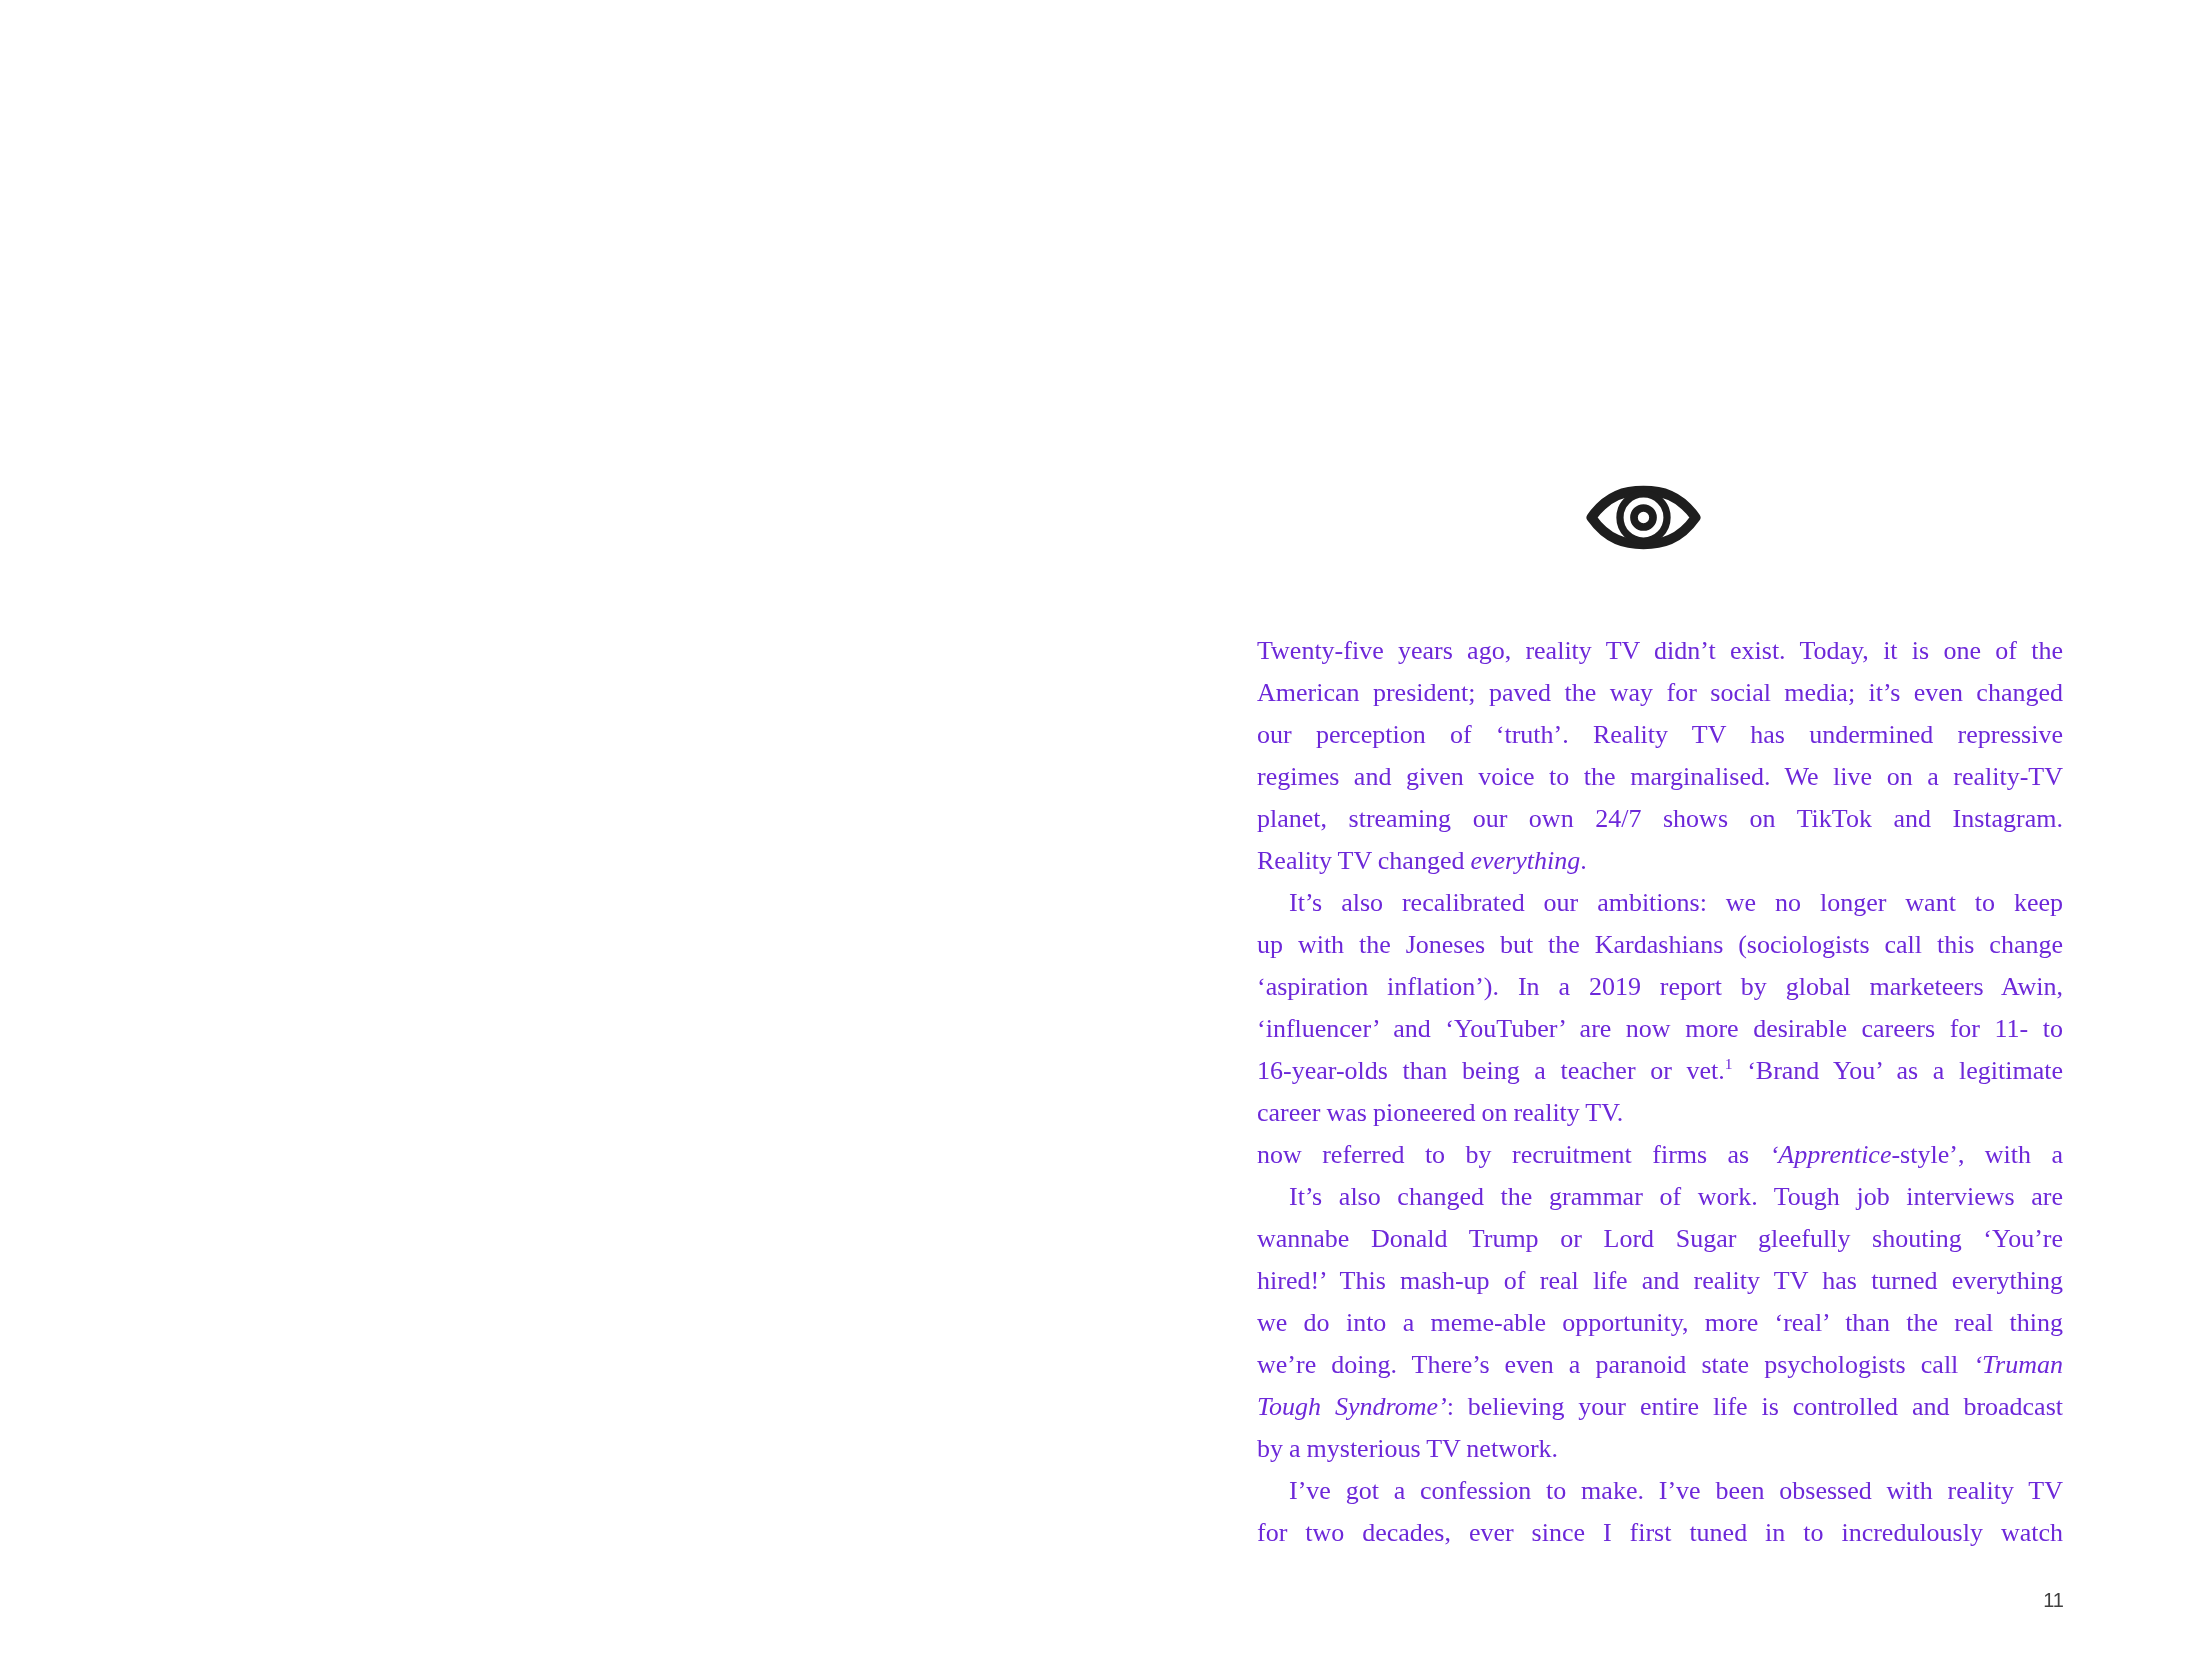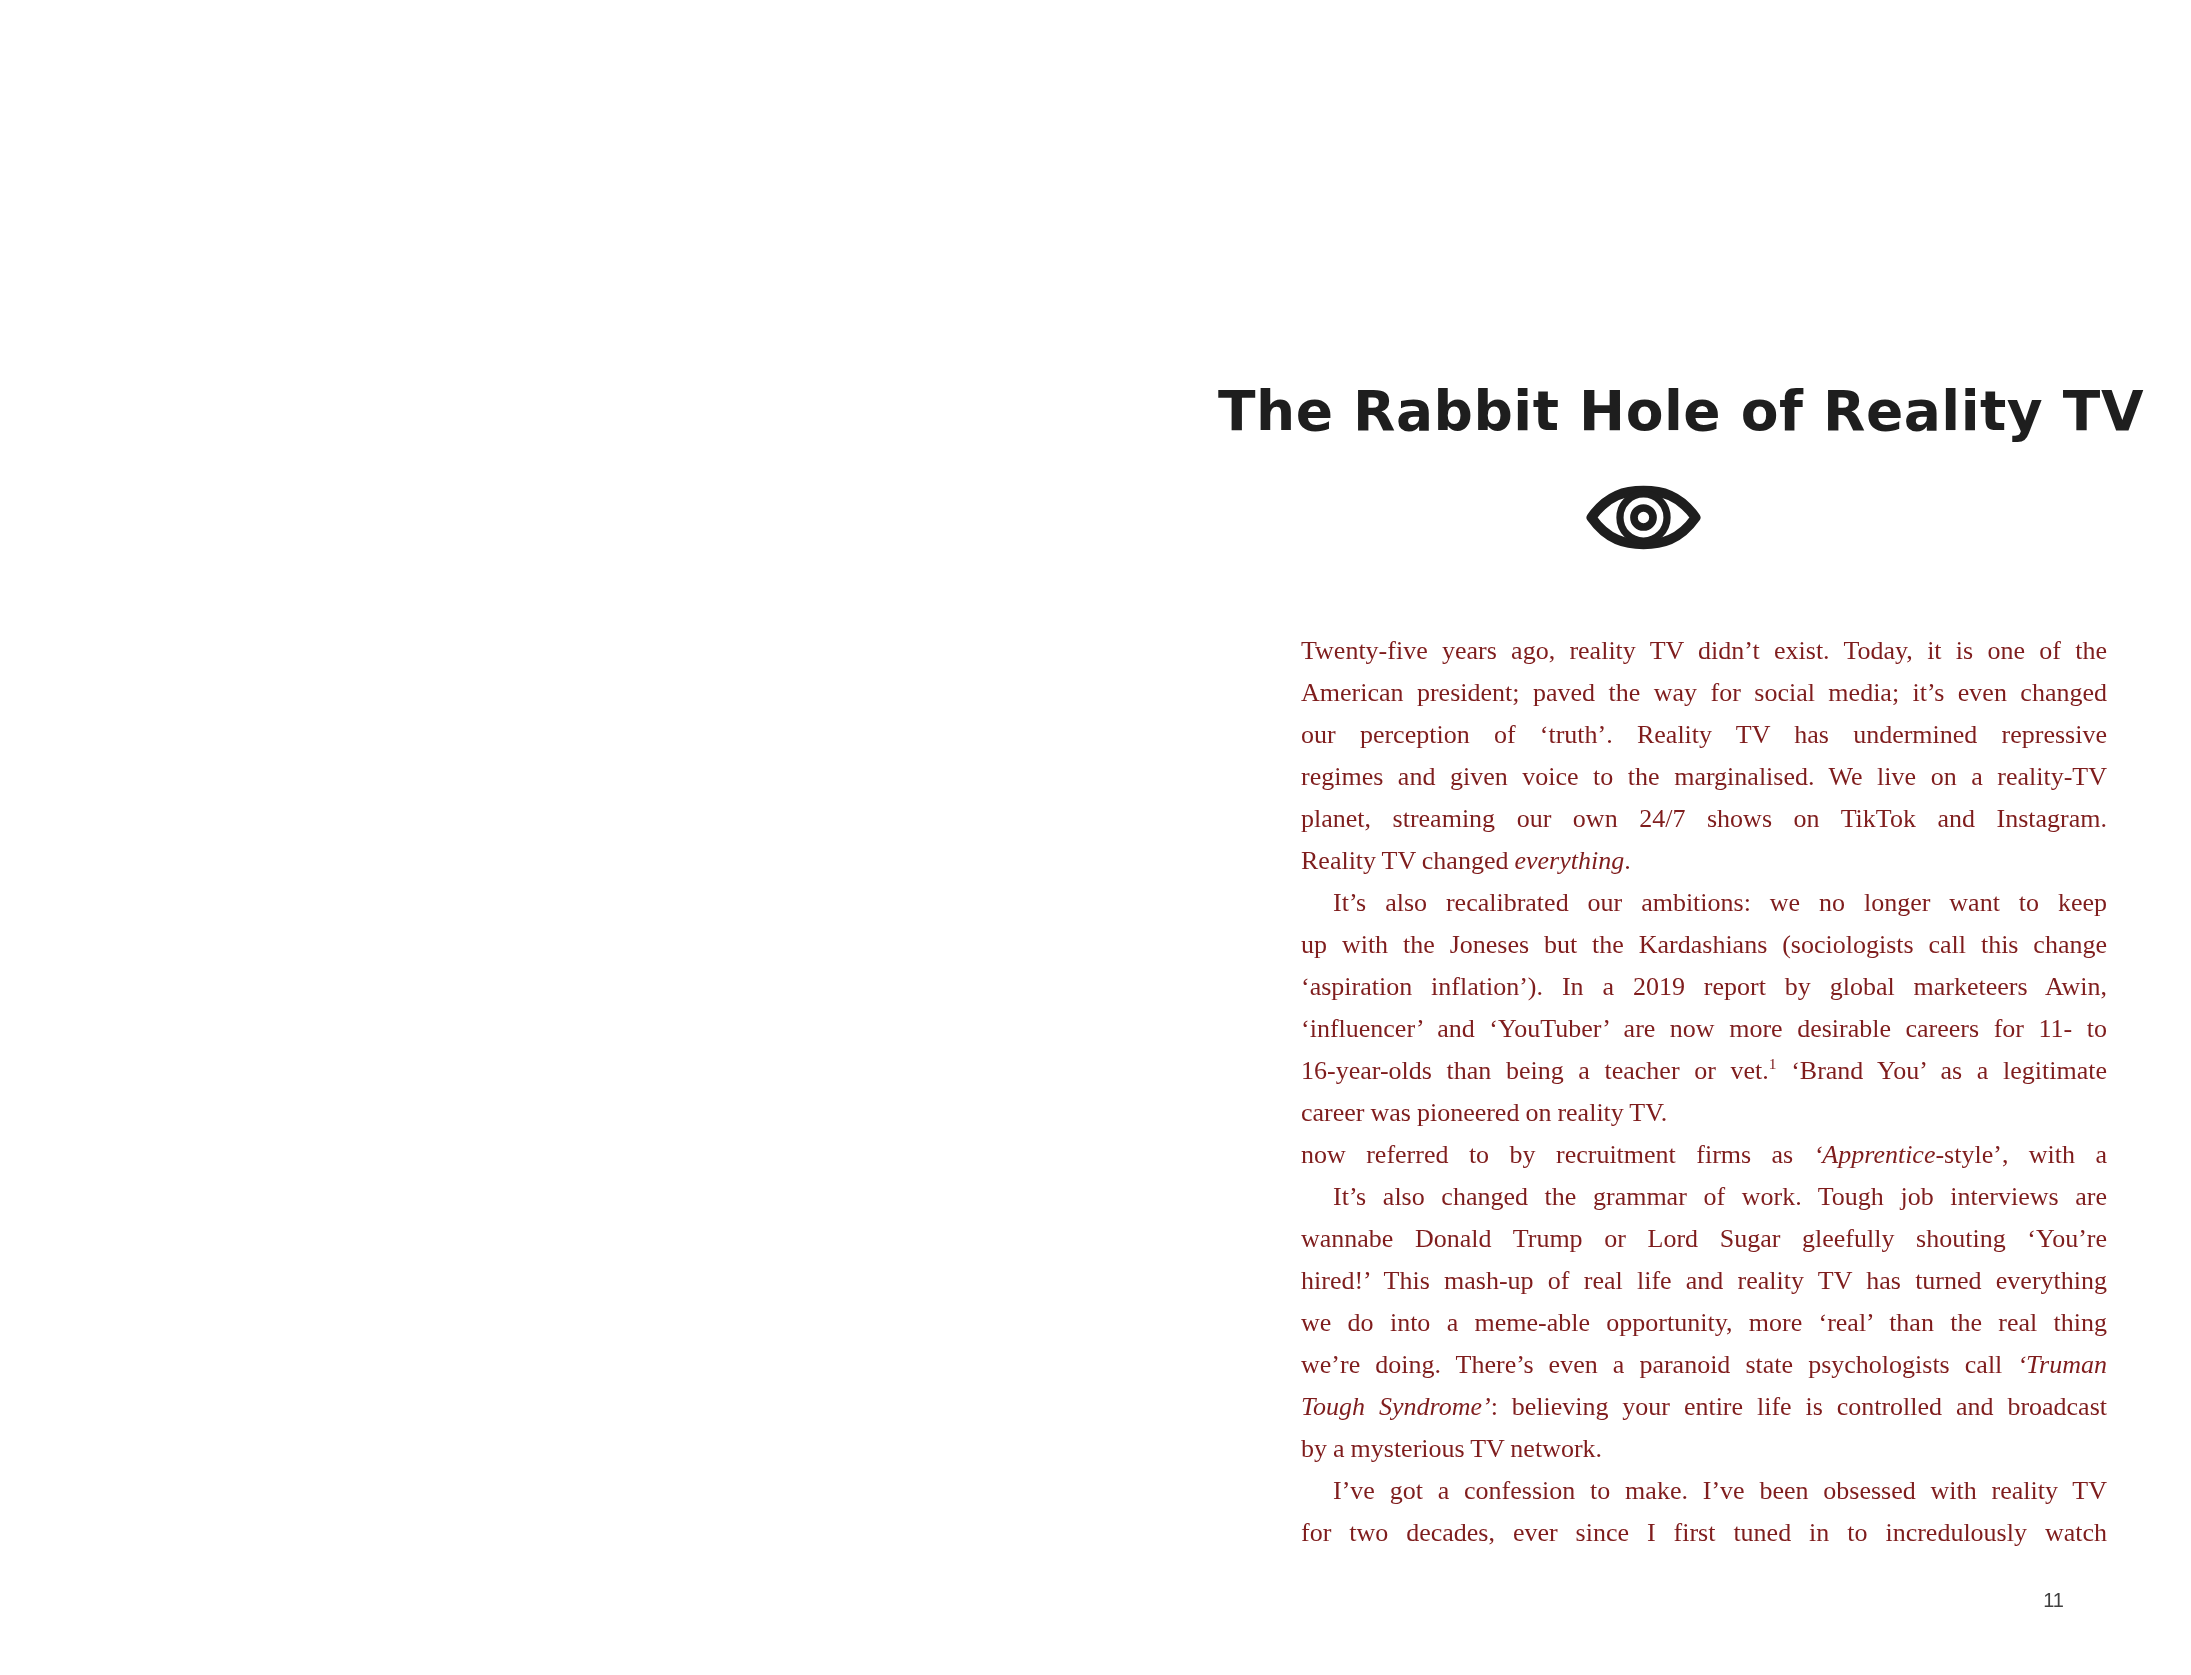--- a/index.html
+++ b/index.html
@@ -54,22 +54,21 @@
     width: 115px;
     height: 65px;
   }
   .body-text {
     position: absolute;
     left: 1257px;
     top: 630px;
     width: 806px;
     font-family: "Liberation Serif", serif;
     font-size: 26px;
-    color: #7f1d1d;
-    margin-left: 44px;
+    color: #6d28d9;
   }
   .line {
     display: block;
     height: 42px;
     line-height: 42px;
     text-align: justify;
     text-align-last: justify;
     white-space: nowrap;
     overflow: visible;
     word-spacing: -0.5px;
@@ -104,21 +103,20 @@
     color: #404040;
   }
 </style>
 </head>
 <body>
 
 <div class="spread">
   <div class="left-page"></div>
   <div class="right-page"></div>
 
-  <h1 class="chapter-title">The Rabbit Hole of Reality TV</h1>
 
   <svg class="eye-icon" viewBox="0 0 127 71" xmlns="http://www.w3.org/2000/svg">
     <path d="M6 35.5 C 24 10, 44 6, 63.5 6 C 83 6, 103 10, 121 35.5 C 103 61, 83 65, 63.5 65 C 44 65, 24 61, 6 35.5 Z" fill="none" stroke="#1e1e1e" stroke-width="11" stroke-linejoin="round"></path>
     <circle cx="63.5" cy="35.5" r="26" fill="#ffffff" stroke="#1e1e1e" stroke-width="8"></circle>
     <circle cx="63.5" cy="35.5" r="10.5" fill="none" stroke="#1e1e1e" stroke-width="8.5"></circle>
   </svg>
 
   <div class="body-text">
 
     <div class="line"><span>Twenty-five years ago, reality TV didn’t exist. Today, it is one of the</span></div>

